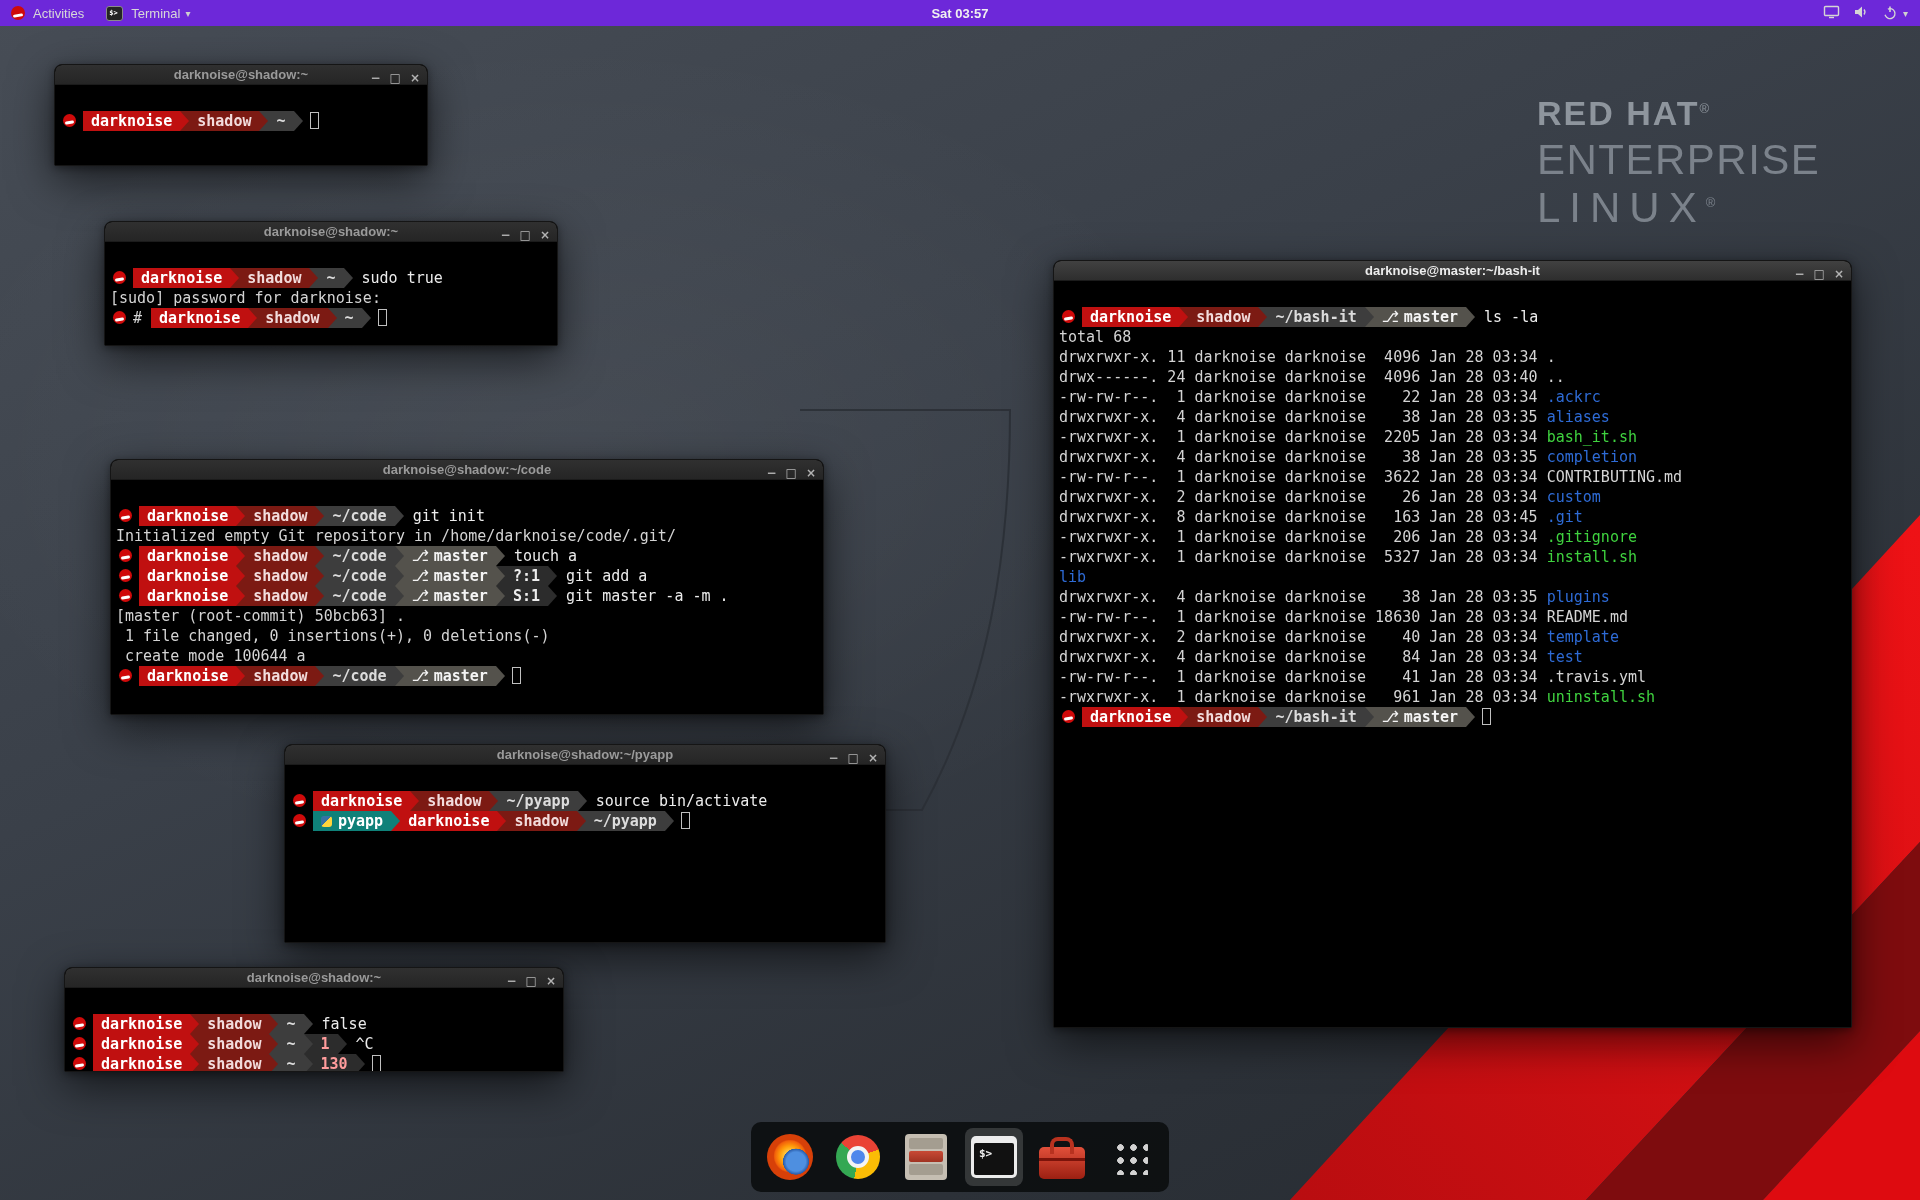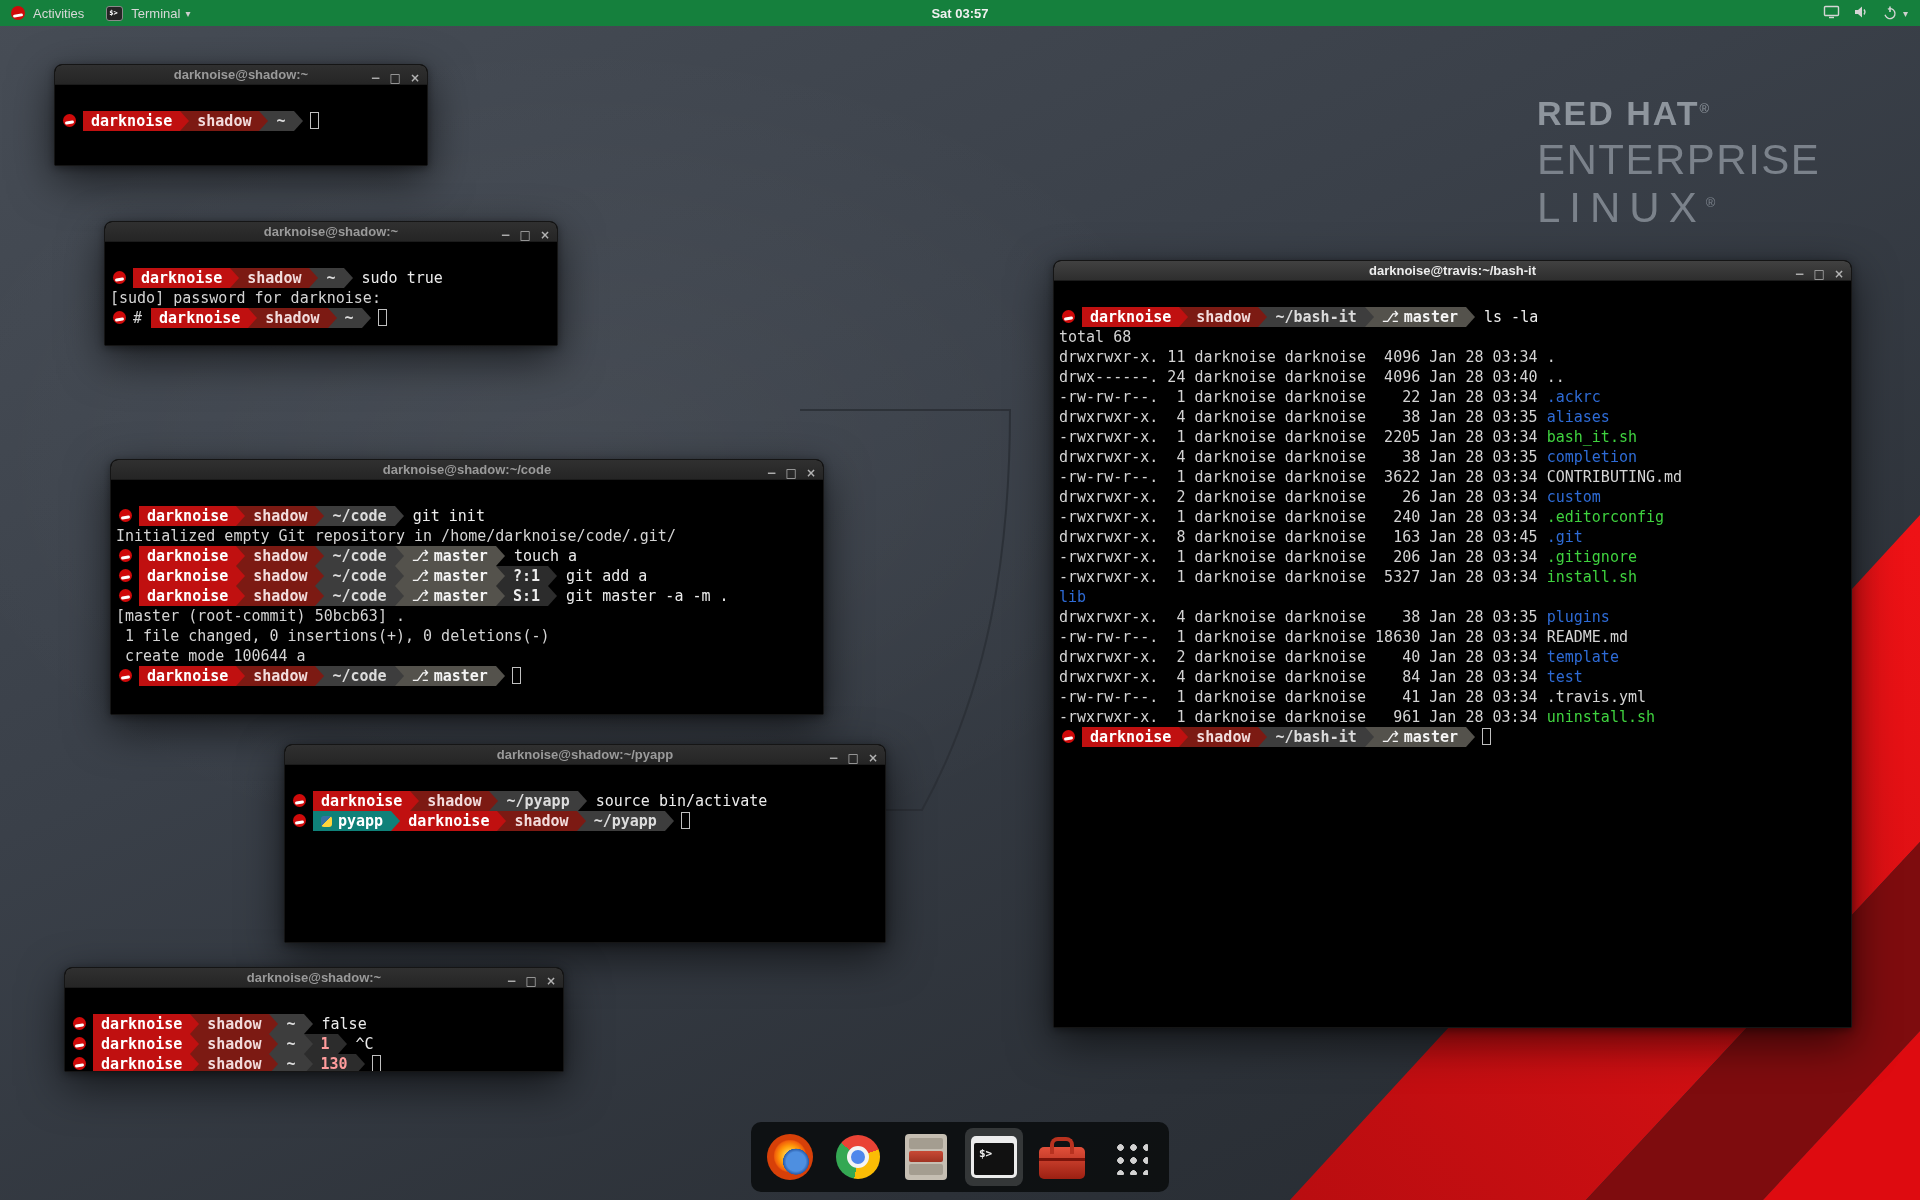--- a/index.html
+++ b/index.html
@@ -7,21 +7,21 @@
   body{
     position:relative;
     font-family:"Liberation Sans","DejaVu Sans",sans-serif;
     background:
       radial-gradient(1100px 700px at 30% 38%, rgba(255,255,255,0.05), transparent 60%),
       linear-gradient(155deg,#474d56 0%,#3a4049 40%,#2c3138 78%,#262b31 100%);
     user-select:none;
   }
   .bg-svg{position:absolute;inset:0;z-index:0}
   
-  .topbar{position:absolute;top:0;left:0;width:100%;height:26px;background:#15803d;
+  .topbar{position:absolute;top:0;left:0;width:100%;height:26px;background:#6d28d9;
     display:flex;align-items:center;z-index:100;color:#d8d8d8;font-size:13px}
   .tb-left{display:flex;height:100%}
   .tb-item{display:flex;align-items:center;height:100%;padding:0 11px;cursor:default}
   .tb-clock{position:absolute;left:50%;transform:translateX(-50%);font-weight:bold;color:#f0f0f0}
   .tb-right{margin-left:auto;display:flex;align-items:center;height:100%;padding-right:12px;gap:13px}
   .caret{font-size:10px;margin-left:5px;color:#cfcfcf;font-family:"DejaVu Sans",sans-serif}
   .term-mini{width:17px;height:15px;background:#242424;border:1px solid #8a8a8a;border-radius:3px;
     position:relative;margin-right:8px;flex:none}
   .term-mini::after{content:"$>";position:absolute;left:2px;top:3px;color:#fff;
     font:bold 7px/1 "DejaVu Sans Mono",monospace}
@@ -384,21 +384,21 @@
           <span class="seg" style="background-color: rgb(61, 61, 61); color: rgb(220, 220, 220);">~</span>
           <span class="pl-arrow" style="border-left-color: rgb(61, 61, 61); background-color: rgb(44, 44, 44);"></span>
           <span class="seg" style="background-color: rgb(44, 44, 44); color: rgb(255, 156, 156);">130</span>
           <span class="pl-arrow" style="border-left-color: rgb(44, 44, 44);"></span>
           <span class="cursor"></span>
         </div>
       </div>
     </div>
     <div class="term-window win-w6 focused">
       <div class="titlebar">
-        <div class="title-text">darknoise@travis:~/bash-it</div>
+        <div class="title-text">darknoise@master:~/bash-it</div>
         <div class="win-buttons">
           <span class="win-btn">−</span>
           <span class="win-btn">□</span>
           <span class="win-btn">×</span>
         </div>
       </div>
       <div class="term-body">
         <div class="term-line">
           <span class="hat-icon"></span>
           <span class="seg" style="background-color: rgb(192, 16, 16); color: rgb(255, 255, 255);">darknoise</span>
@@ -440,24 +440,20 @@
         </div>
         <div class="term-line">
           <span class="tspan t-out">-rw-rw-r--.  1 darknoise darknoise  3622 Jan 28 03:34 </span>
           <span class="tspan t-file">CONTRIBUTING.md</span>
         </div>
         <div class="term-line">
           <span class="tspan t-out">drwxrwxr-x.  2 darknoise darknoise    26 Jan 28 03:34 </span>
           <span class="tspan t-dir">custom</span>
         </div>
         <div class="term-line">
-          <span class="tspan t-out">-rwxrwxr-x.  1 darknoise darknoise   240 Jan 28 03:34 </span>
-          <span class="tspan t-exe">.editorconfig</span>
-        </div>
-        <div class="term-line">
           <span class="tspan t-out">drwxrwxr-x.  8 darknoise darknoise   163 Jan 28 03:45 </span>
           <span class="tspan t-dir">.git</span>
         </div>
         <div class="term-line">
           <span class="tspan t-out">-rwxrwxr-x.  1 darknoise darknoise   206 Jan 28 03:34 </span>
           <span class="tspan t-exe">.gitignore</span>
         </div>
         <div class="term-line">
           <span class="tspan t-out">-rwxrwxr-x.  1 darknoise darknoise  5327 Jan 28 03:34 </span>
           <span class="tspan t-exe">install.sh</span>

